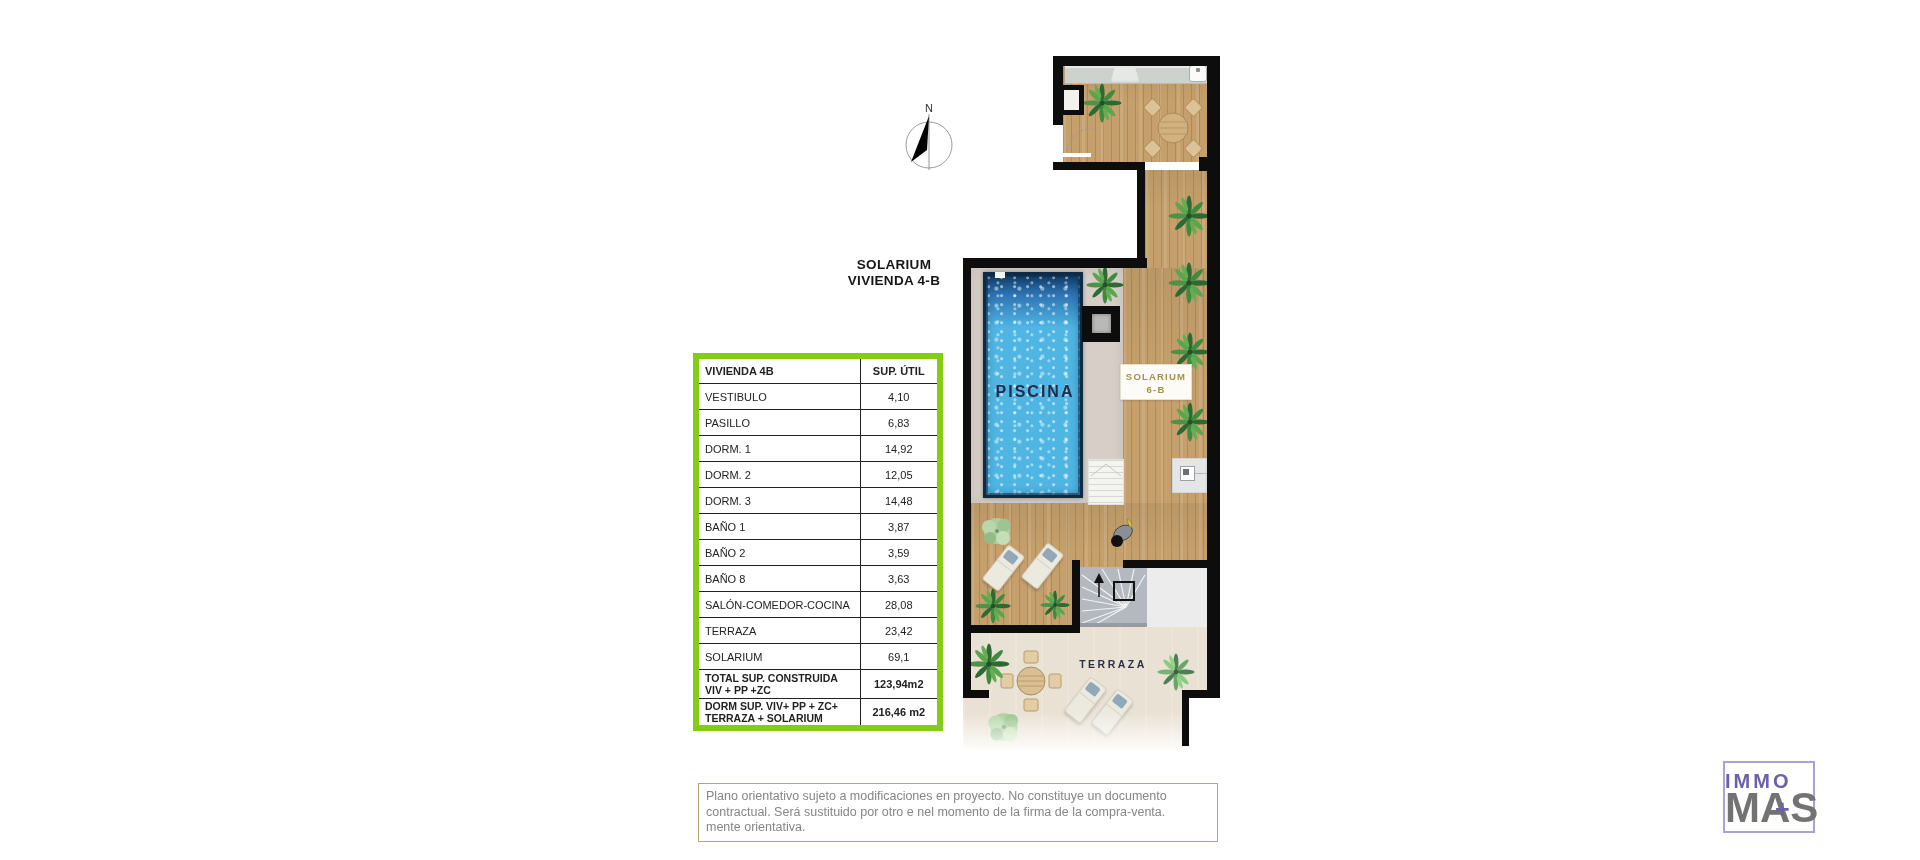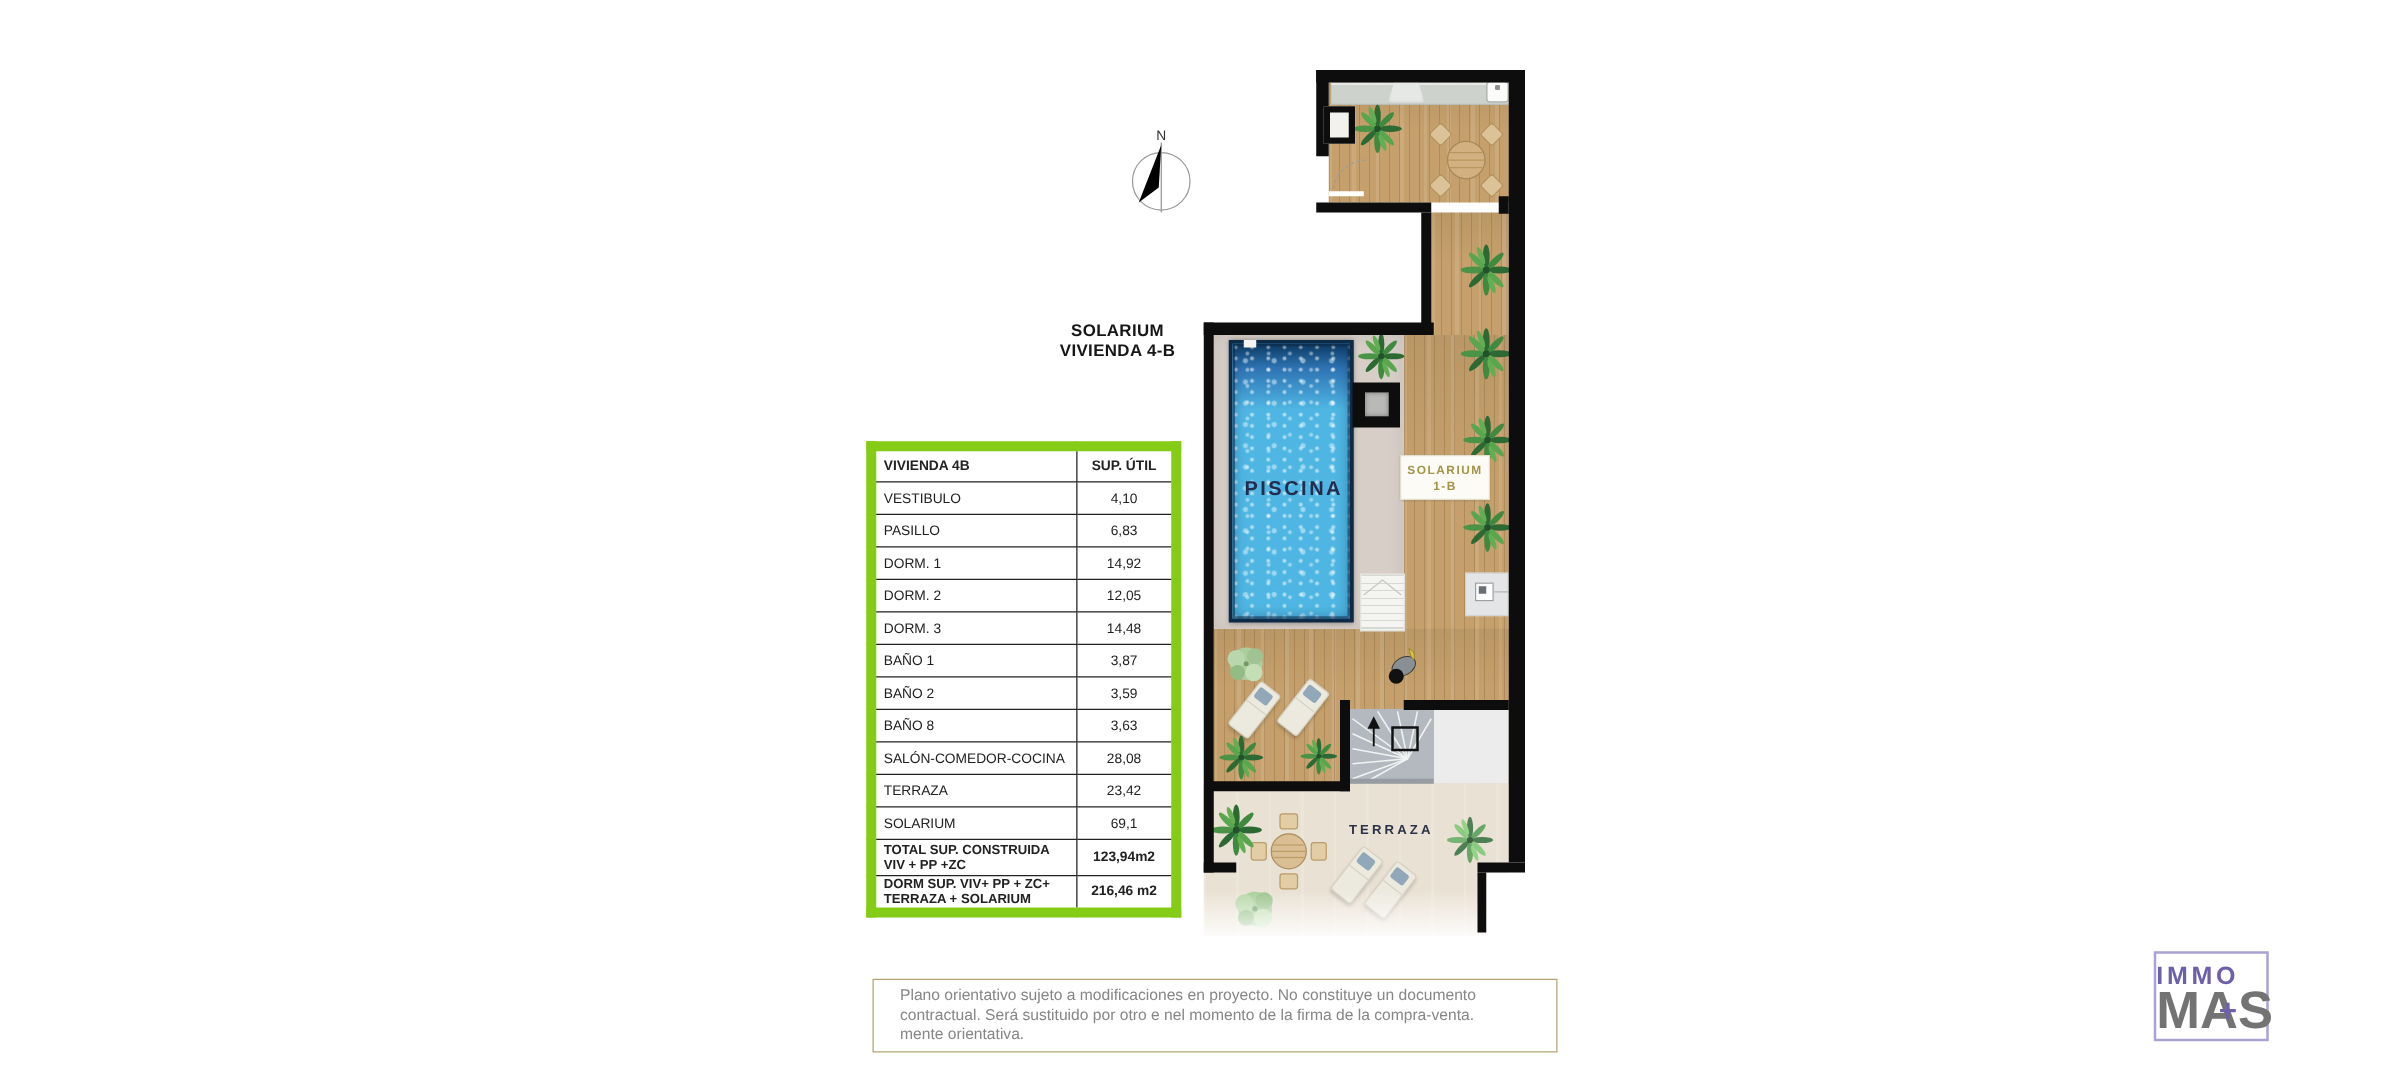--- a/index.html
+++ b/index.html
@@ -69,33 +69,33 @@
   .lbl-piscina{font-size:16px;letter-spacing:2px;}
   .lbl-terraza{font-size:10.5px;letter-spacing:2.5px;color:#2b3147;}
   .solarium-box{background:#fcfbf6;border:1px solid #e4e0d0;z-index:7;text-align:center;
     color:#a39347;font-weight:bold;font-size:9.5px;letter-spacing:1.2px;line-height:13px;padding-top:5px;
     box-shadow:0 1px 2px rgba(0,0,0,.12);}
 
   
   .plan-title{font-size:13.5px;font-weight:bold;color:#161616;line-height:16px;text-align:center;letter-spacing:.3px;z-index:8;}
 
   
-  table.areas{border-collapse:collapse;border:8px solid #84cc16;background:#fff;table-layout:fixed;z-index:8;}
+  table.areas{border-collapse:collapse;border:6px solid #84cc16;background:#fff;table-layout:fixed;z-index:8;}
   table.areas td,table.areas th{border:1px solid #222;font-size:11px;color:#222;vertical-align:middle;overflow:hidden;}
   table.areas th{font-weight:bold;height:24px;}
   table.areas td.lab,table.areas th.lab{text-align:left;padding:0 2px 0 6px;}
   table.areas td.val,table.areas th.val{text-align:center;padding:0 2px;}
   table.areas tr.row{height:26px;}
   table.areas tr.total{height:29px;}
   table.areas tr.total td{font-weight:bold;}
   table.areas tr.total td.lab{font-size:10.5px;line-height:12px;}
 
   
   .disclaimer{border:1px solid #b5a476;color:#868686;font-size:12.5px;line-height:15.5px;
-    padding:5px 21px;z-index:8;background:#fff;}
+    padding:5px 7px;z-index:8;background:#fff;}
   .disclaimer div{white-space:nowrap;}
 
   
   .logo{border:2px solid #a9a2d4;z-index:8;text-align:left;background:#fff;}
   .logo .immo{margin-top:7px;font-size:20px;font-weight:bold;letter-spacing:3px;color:#6d5fa9;}
   .logo .mas{font-size:42px;font-weight:bold;letter-spacing:0px;color:#737373;line-height:30px;}
   .logo .plus{position:absolute;left:50px;top:32px;font-size:25px;font-weight:bold;color:#6d5fa9;}
 
   .fade-bottom{background:linear-gradient(180deg, rgba(255,255,255,0) 0%, rgba(255,255,255,.6) 55%, #fff 96%);z-index:5;}
 </style>
@@ -361,21 +361,21 @@
     <div class="abs wall" style="left:1072px;top:560px;width:8px;height:73px;"></div>
     <div class="abs wall" style="left:968px;top:625px;width:112px;height:8px;"></div>
     <div class="abs wall" style="left:1123px;top:560px;width:84px;height:8px;"></div>
     <div class="abs wall" style="left:1182px;top:690px;width:38px;height:8px;"></div>
     <div class="abs glassline" style="left:1182px;top:698px;width:7px;height:48px;"></div>
     <div class="abs alcove" style="left:1059px;top:85px;width:15px;height:20px;"></div>
     <div class="abs whitecover" style="left:1189px;top:698px;width:40px;height:62px;"></div>
 
     <div class="abs solarium-box" style="left:1120px;top:364px;width:70px;height:29px;">
       <div>SOLARIUM</div>
-      <div>1-B</div>
+      <div>6-B</div>
     </div>
     <div class="abs plan-label lbl-terraza" style="left:1063px;top:658px;width:100px;">TERRAZA</div>
 
     <div class="abs fade-bottom" style="left:960px;top:712px;width:250px;height:44px;"></div>
   </div>
 
   <div class="abs disclaimer" style="left:698px;top:783px;width:504px;">
     <div>Plano orientativo sujeto a modificaciones en proyecto. No constituye un documento</div>
     <div>contractual. Será sustituido por otro e nel momento de la firma de la compra-venta.</div>
     <div>mente orientativa.</div>

